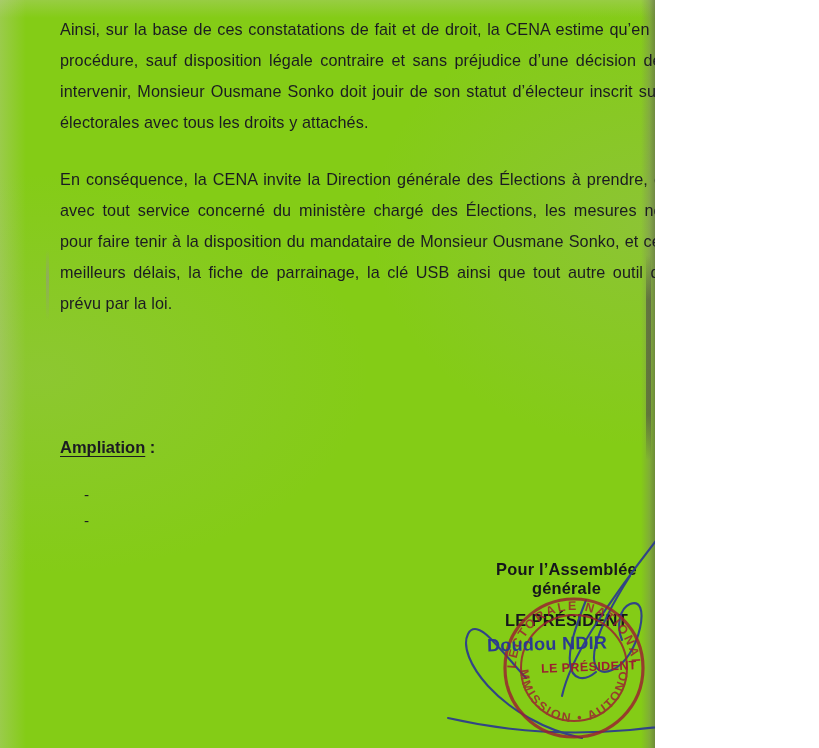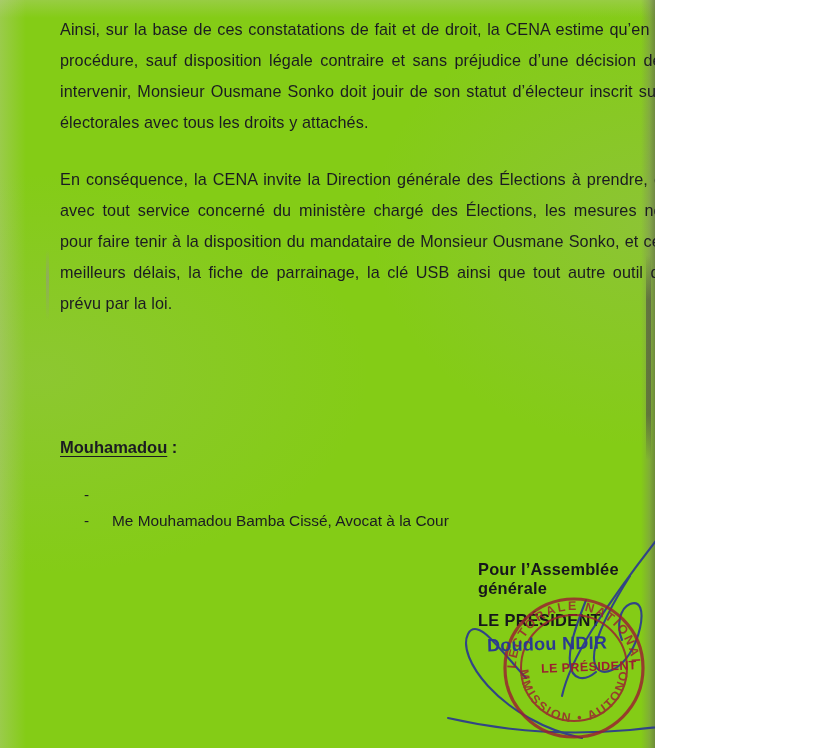--- a/index.html
+++ b/index.html
@@ -105,21 +105,21 @@
   .ampliation-list .dash {
     width: 28px;
     flex: 0 0 28px;
     color: #1b1b22;
   }
 
   .signature-block {
     position: absolute;
     left: 478px;
     top: 560px;
-    text-align: left;
+    text-align: center;
   }
   .sig-line1 {
     font-size: 16.4px;
     font-weight: bold;
     color: #16161c;
     letter-spacing: 0.2px;
   }
   .sig-line2 {
     margin-top: 13px;
     font-size: 16.4px;
@@ -178,30 +178,29 @@
   <div id="left-crease"></div>
   <div id="right-edge-band"></div>
   <div id="right-shadow-strip"></div>
 
   <div class="doc-body">
     <p class="para">Ainsi, sur la base de ces constatations de fait et de droit, la CENA estime qu’en l’état de la procédure, sauf disposition légale contraire et sans préjudice d’une décision de justice à intervenir, Monsieur Ousmane Sonko doit jouir de son statut d’électeur inscrit sur les listes électorales avec tous les droits y attachés.</p>
     <p class="para">En conséquence, la CENA invite la Direction générale des Élections à prendre, en relation avec tout service concerné du ministère chargé des Élections, les mesures nécessaires pour faire tenir à la disposition du mandataire de Monsieur Ousmane Sonko, et ce, dans les meilleurs délais, la fiche de parrainage, la clé USB ainsi que tout autre outil de collecte prévu par la loi.</p>
   </div>
 
   <div class="ampliation-heading">
-    <span class="u">Mouhamadou</span><span> :</span>
+    <span class="u">Ampliation</span><span> :</span>
   </div>
 
   <div class="ampliation-list">
     <div class="li">
       <span class="dash">-</span>
     </div>
     <div class="li">
       <span class="dash">-</span>
-      <span>Me Mouhamadou Bamba Cissé, Avocat à la Cour</span>
     </div>
   </div>
 
   <div class="signature-block">
     <div class="sig-line1">Pour l’Assemblée générale</div>
     <div class="sig-line2">LE PRÉSIDENT</div>
   </div>
 
   <svg id="signature-svg" viewBox="0 0 420 268" fill="none" xmlns="http://www.w3.org/2000/svg">
     <g stroke="#2b3a8f" stroke-width="2.1" fill="none" stroke-linecap="round" stroke-linejoin="round" opacity="0.92">

